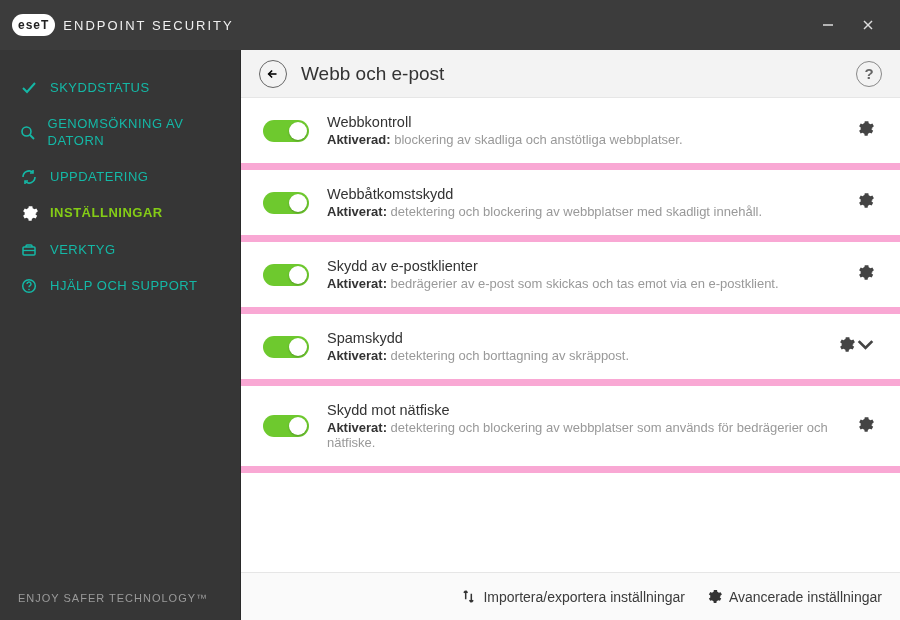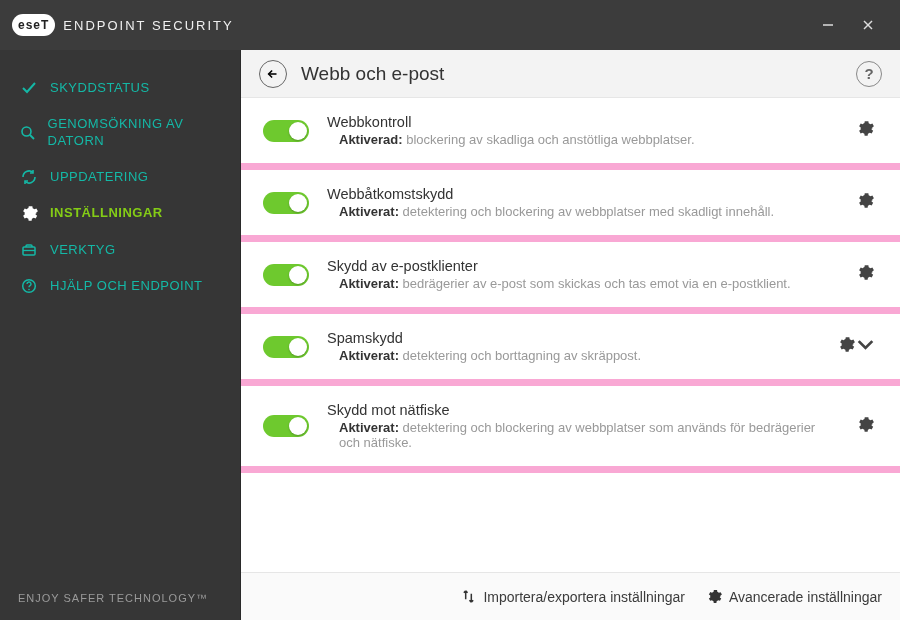--- a/index.html
+++ b/index.html
@@ -32,21 +32,21 @@
     .help-btn { width: 26px; height: 26px; border: 1.5px solid #888; border-radius: 50%; display: flex; align-items: center; justify-content: center; cursor: pointer; color: #666; font-weight: 600; font-size: 15px; }
 
     .content { flex: 1; overflow-y: auto; background: #fff; }
     .row { display: flex; align-items: center; padding: 16px 22px; border-bottom: 7px solid #f9a8d4; gap: 18px; }
     .toggle { width: 46px; height: 22px; border-radius: 12px; position: relative; cursor: pointer; flex-shrink: 0; }
     .toggle.on { background: #6ec92e; }
     .toggle .knob { position: absolute; top: 2px; width: 18px; height: 18px; background: #fff; border-radius: 50%; box-shadow: 0 1px 2px rgba(0,0,0,0.25); }
     .toggle.on .knob { right: 2px; }
     .row-text { flex: 1; }
     .row-title { font-size: 14.5px; color: #333; }
-    .row-desc { font-size: 13px; margin-top: 2px; margin-left: 12px; }
+    .row-desc { font-size: 13px; margin-top: 2px; }
     .row-desc .status { color: #333; font-weight: 600; }
     .row-desc .detail { color: #999; }
     .row-gear { color: #444; cursor: pointer; display: flex; align-items: center; gap: 2px; padding: 4px; }
     .row-gear svg { width: 17px; height: 17px; }
     .chevron-down { width: 10px; height: 10px; }
 
     .footer { height: 48px; border-top: 1px solid #e6e6e6; background: #fafafa; display: flex; align-items: center; justify-content: flex-end; padding: 0 18px; gap: 22px; }
     .footer-link { display: flex; align-items: center; gap: 7px; color: #3b3b3b; font-size: 14px; cursor: pointer; }
     .footer-link svg { width: 15px; height: 15px; }
   </style>
@@ -127,21 +127,21 @@
       </div>
 
       <div class="nav-item">
         <span class="icon">
             <svg width="16" height="16" viewBox="0 0 16 16">
               <circle cx="8" cy="8" r="6.3" fill="none" stroke="currentColor" stroke-width="1.5"></circle>
               <path d="M6 6a2 2 0 1 1 3 1.7c-.7.4-1 .8-1 1.6" fill="none" stroke="currentColor" stroke-width="1.4"></path>
               <circle cx="8" cy="11.5" r="0.8" fill="currentColor"></circle>
             </svg>
           </span>
-        <span class="label">HJÄLP OCH ENDPOINT</span>
+        <span class="label">HJÄLP OCH SUPPORT</span>
       </div>
 
     </div>
     <div class="tagline">ENJOY SAFER TECHNOLOGY™</div>
   </div>
 
   <div class="main">
     <div class="main-header">
       <div class="back-btn">
         <svg viewBox="0 0 16 16">

